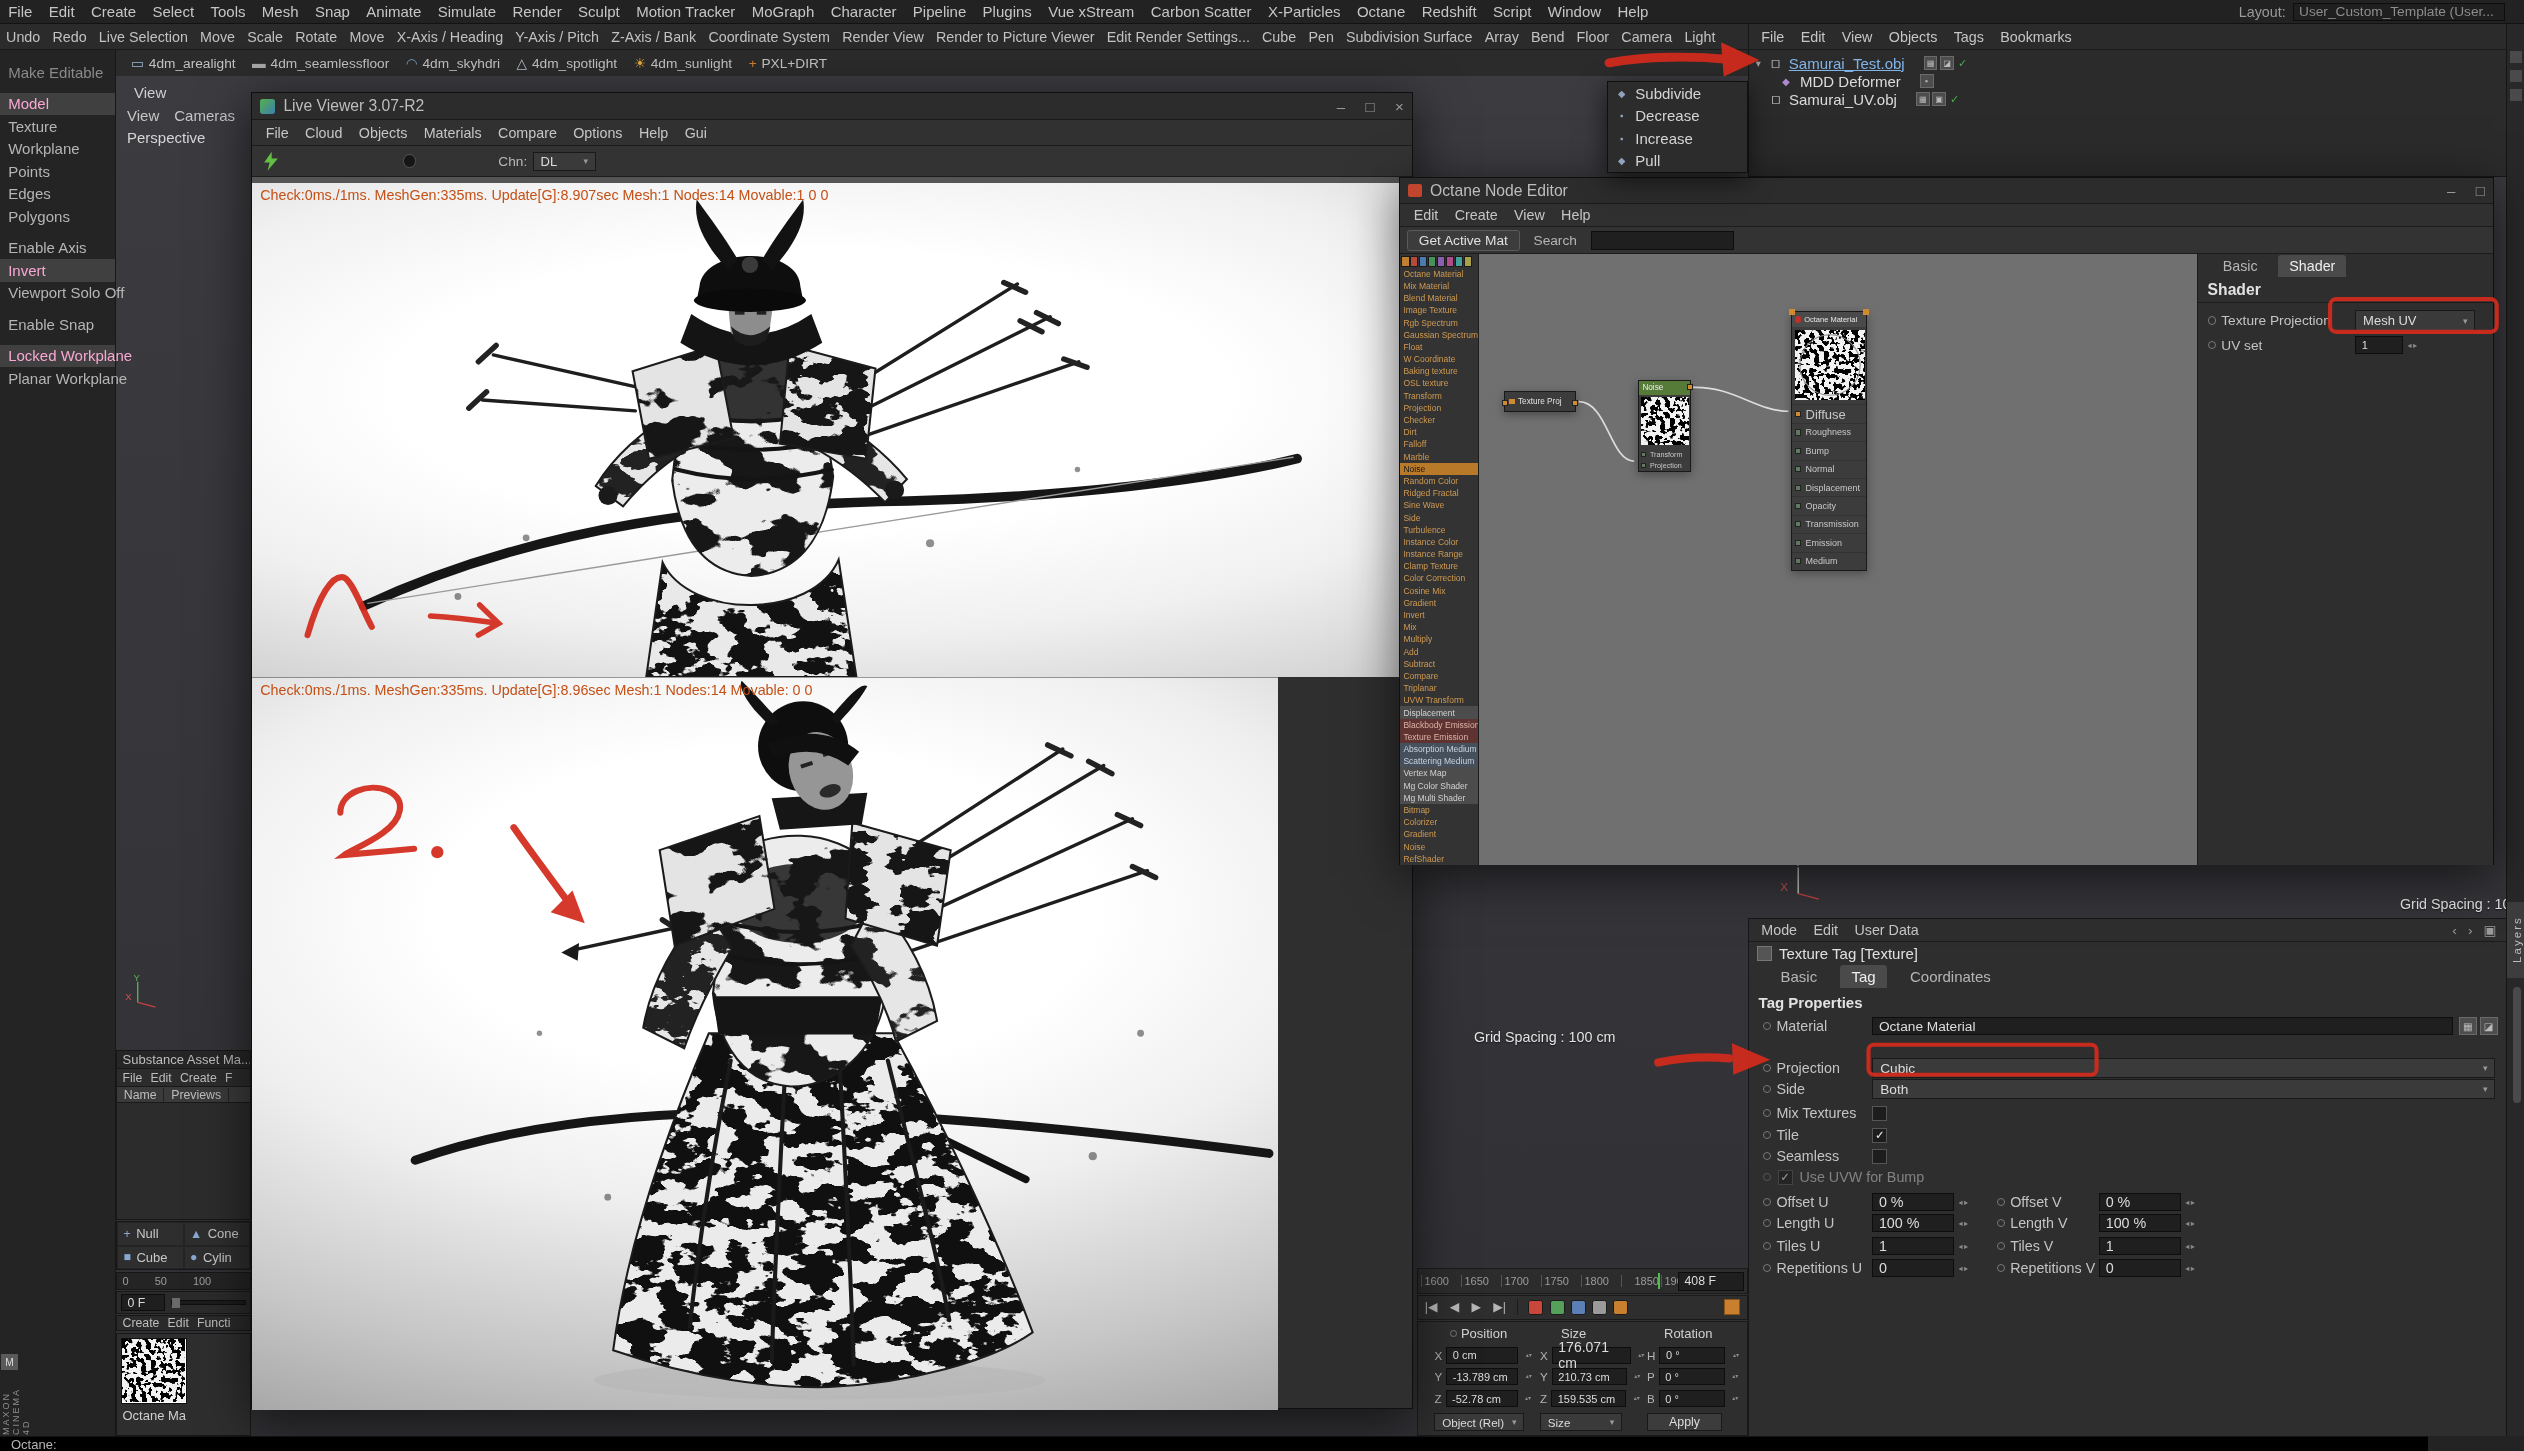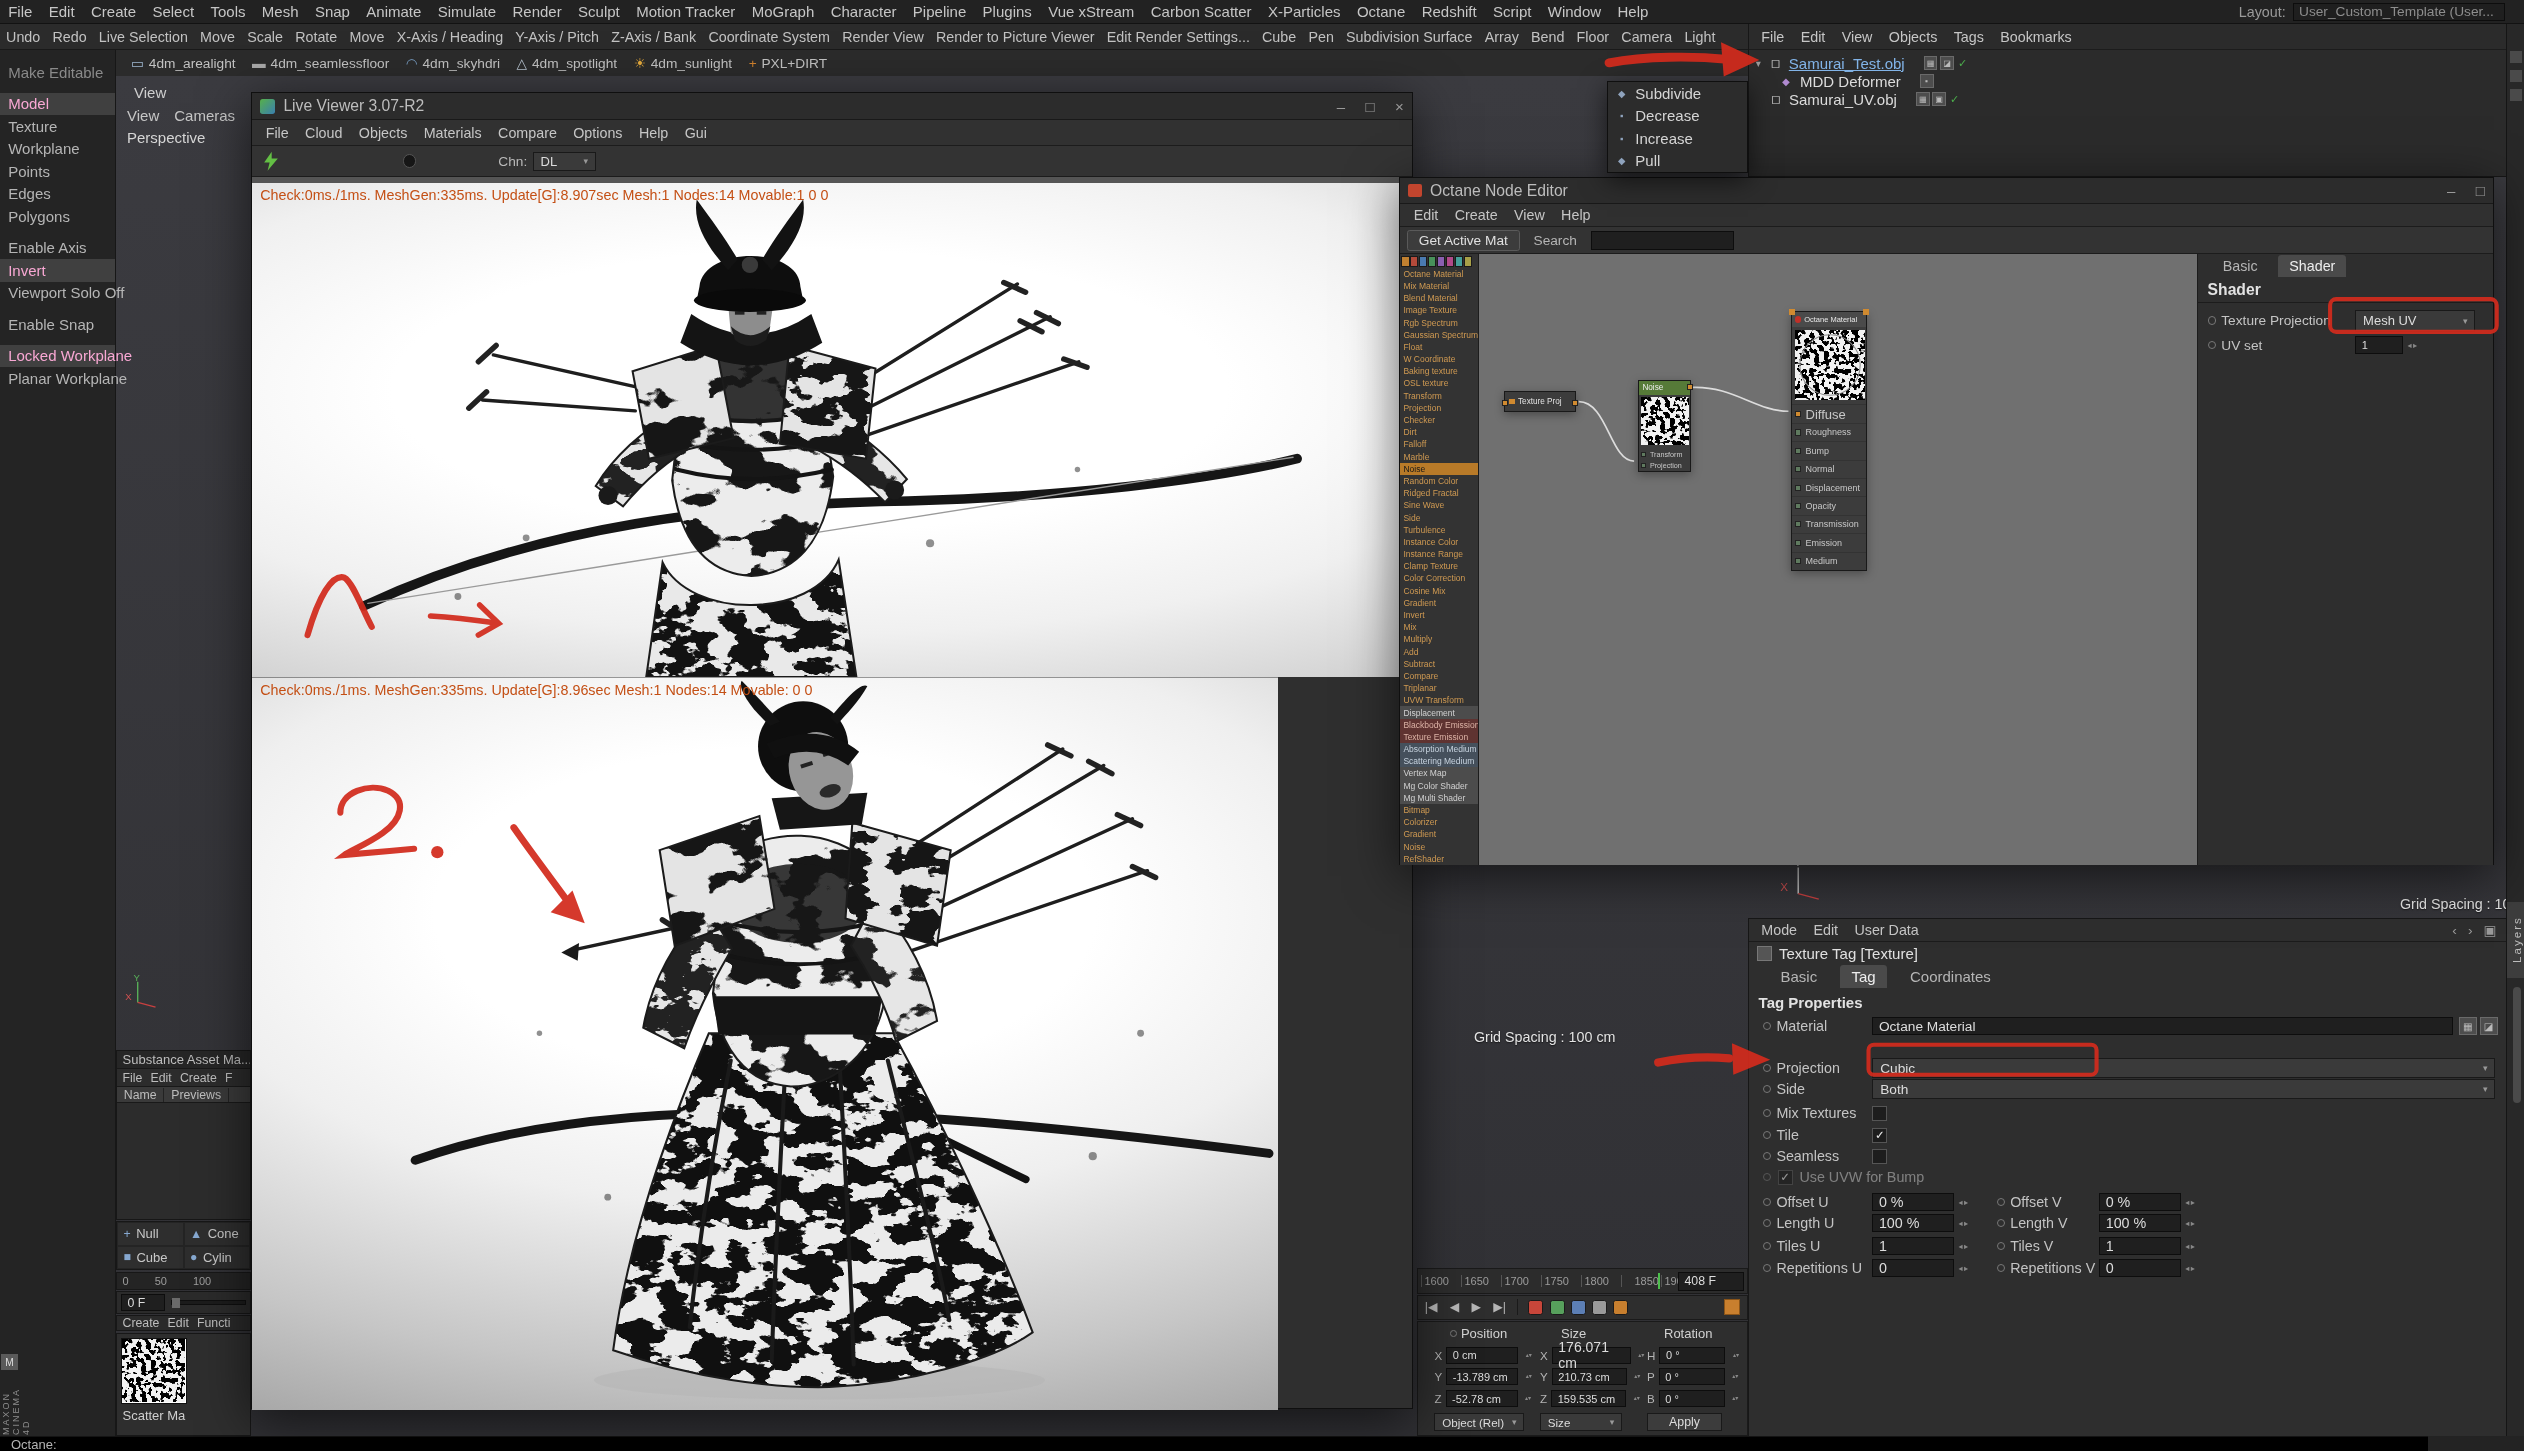--- a/index.html
+++ b/index.html
@@ -279,21 +279,21 @@
       <span class="mini">Edit</span>
       <span class="mini">Functi</span>
     </div>
 <div class="abs" style="left:116px;top:1333px;width:135px;height:103px;background:#2e2e2e;border:0.7px solid #171717">
   <div class="abs" style="left:4.1px;top:4.1px;width:66px;height:66px;border:1.4px solid #111;background:#fff">
     <svg width="63" height="63" viewBox="0 0 92 92">
           <rect width="92" height="92" fill="#f2f2f2"></rect>
           <rect width="92" height="92" fill="#000" filter="url(#bwA)"></rect>
         </svg>
   </div>
-  <div class="abs" style="left:5.5px;top:74px;font-size:13px;color:#cfcfcf">Scatter Ma</div>
+  <div class="abs" style="left:5.5px;top:74px;font-size:13px;color:#cfcfcf">Octane Ma</div>
 </div>
 
 <div class="abs" style="left:1.4px;top:1354px;width:22px;height:83px">
   <div style="width:16.4px;height:16.4px;background:#5a5a5a;color:#ddd;font-size:10.2px;display:flex;align-items:center;justify-content:center;margin-bottom:4.1px">M</div>
   <div class="vtext" style="font-size:9px;color:#8f8f8f;height:61px">MAXON CINEMA 4D</div>
 </div>
 
 <div class="abs" style="left:1748px;top:24px;width:758px;height:153px;background:#2b2b2b;border-left:0.7px solid #171717;border-bottom:0.7px solid #171717">
   <div class="row" style="height:26px;border-bottom:0.7px solid #1c1c1c;padding-left:4.1px">
 

